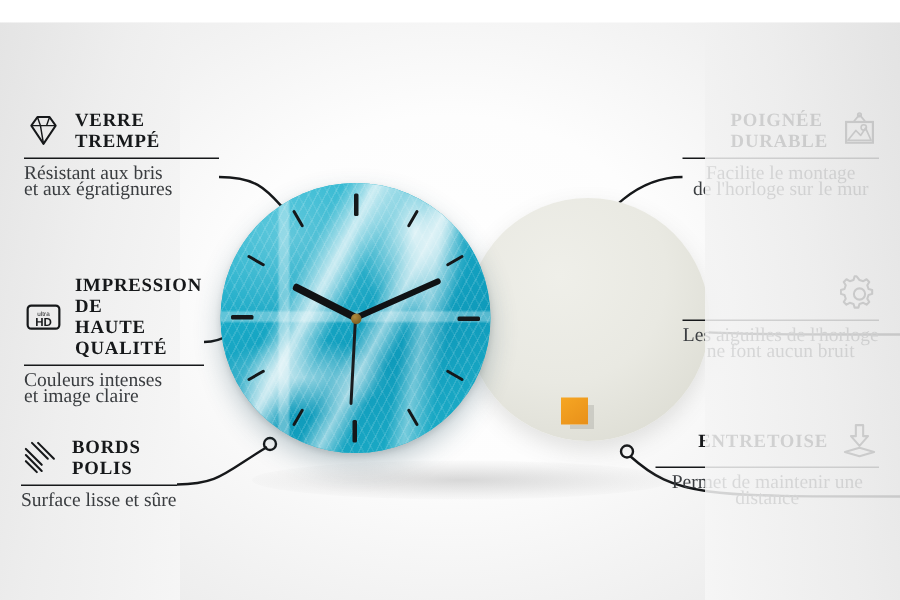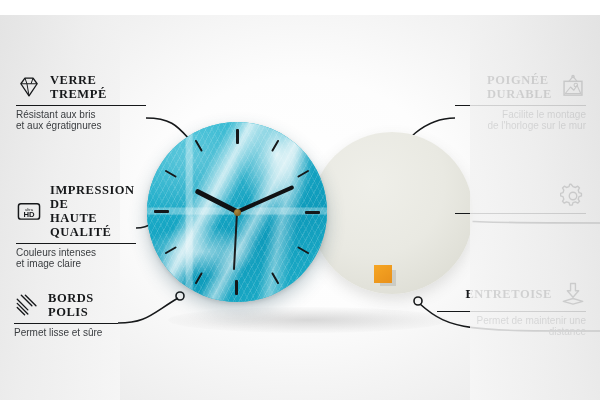--- a/index.html
+++ b/index.html
@@ -74,28 +74,28 @@
 
   
   .callout{position:absolute;width:206px;}
   .callout .head{display:flex;align-items:center;gap:8px;}
   .callout .title{
     font-family:"Liberation Serif", serif;font-weight:bold;font-size:12.5px;
     line-height:14px;color:#16181a;letter-spacing:.55px;
   }
   .callout .rule{height:0;border-top:1.6px solid #16181a;margin:4px 0 4px;}
   .callout .desc{
-    font-family:Liberation Sans, sans-serif;font-size:10px;line-height:10.6px;color:#3a3d40;
+    font-family:Liberation Serif, serif;font-size:13px;line-height:10.6px;color:#3a3d40;
   }
   .callout.left .head{justify-content:flex-start;}
   .callout.left .title{text-align:left;}
   .callout.left .desc{text-align:left;}
   .callout.right .head{justify-content:flex-end;}
   .callout.right .title{text-align:left;}
-  .callout.right .desc{text-align:right;}
+  .callout.right .desc{text-align:center;}
   .ico{width:26px;height:26px;flex:0 0 26px;display:block;}
 
   svg.lines{position:absolute;left:0;top:0;width:600px;height:400px;pointer-events:none;}
 </style>
 </head>
 <body>
 
 <div id="stage">
 
   <svg class="lines" viewBox="0 0 600 400">
@@ -212,21 +212,21 @@
       <svg class="ico" viewBox="0 0 32 32">
         <path d="M4 9 L17 22 M4 14 L17 27 M4 19 L13 28 M9 4 L22 17 M14 4 L27 17" fill="none" stroke="#16181a" stroke-width="1.7" stroke-linecap="round"></path>
       </svg>
       <div class="title">
         <div>BORDS</div>
         <div>POLIS</div>
       </div>
     </div>
     <div class="rule"></div>
     <div class="desc">
-      <div>Permet lisse et sûre</div>
+      <div>Surface lisse et sûre</div>
     </div>
   </div>
 
   <div class="callout right" style="left:455px;top:58px;width:131px;">
     <div class="head">
       <div class="title">
         <div>POIGNÉE</div>
         <div>DURABLE</div>
       </div>
       <svg class="ico" viewBox="0 0 32 32">
@@ -245,20 +245,24 @@
   </div>
 
   <div class="callout right" style="left:455px;top:168px;width:131px;">
     <div class="head">
       <svg class="ico" viewBox="0 0 32 32">
         <path d="M16 4.5 l3.1 1 2.7-1.6 2.2 2.2 -1.6 2.7 1 3.1 3 .9v3.1l-3 .9 -1 3.1 1.6 2.7 -2.2 2.2 -2.7-1.6 -3.1 1 -.9 3h-3.1l-.9-3 -3.1-1 -2.7 1.6 -2.2-2.2 1.6-2.7 -1-3.1 -3-.9v-3.1l3-.9 1-3.1 -1.6-2.7 2.2-2.2 2.7 1.6 3.1-1 .9-3h1.6z" fill="none" stroke="#16181a" stroke-width="1.7" stroke-linejoin="round"></path>
         <circle cx="16" cy="16" r="4.6" fill="none" stroke="#16181a" stroke-width="1.7"></circle>
       </svg>
     </div>
     <div class="rule"></div>
+    <div class="desc">
+      <div>Les aiguilles de l'horloge</div>
+      <div>ne font aucun bruit</div>
+    </div>
   </div>
 
   <div class="callout right" style="left:437px;top:266px;width:149px;">
     <div class="head">
       <div class="title">
         <div>ENTRETOISE</div>
       </div>
       <svg class="ico" viewBox="0 0 32 32">
         <path d="M13 3 h6 v9 h4 l-7 8 -7-8 h4 z" fill="none" stroke="#16181a" stroke-width="1.7" stroke-linejoin="round"></path>
         <path d="M16 21.5 L28 25 L16 28.5 L4 25 Z" fill="none" stroke="#16181a" stroke-width="1.7" stroke-linejoin="round"></path>

